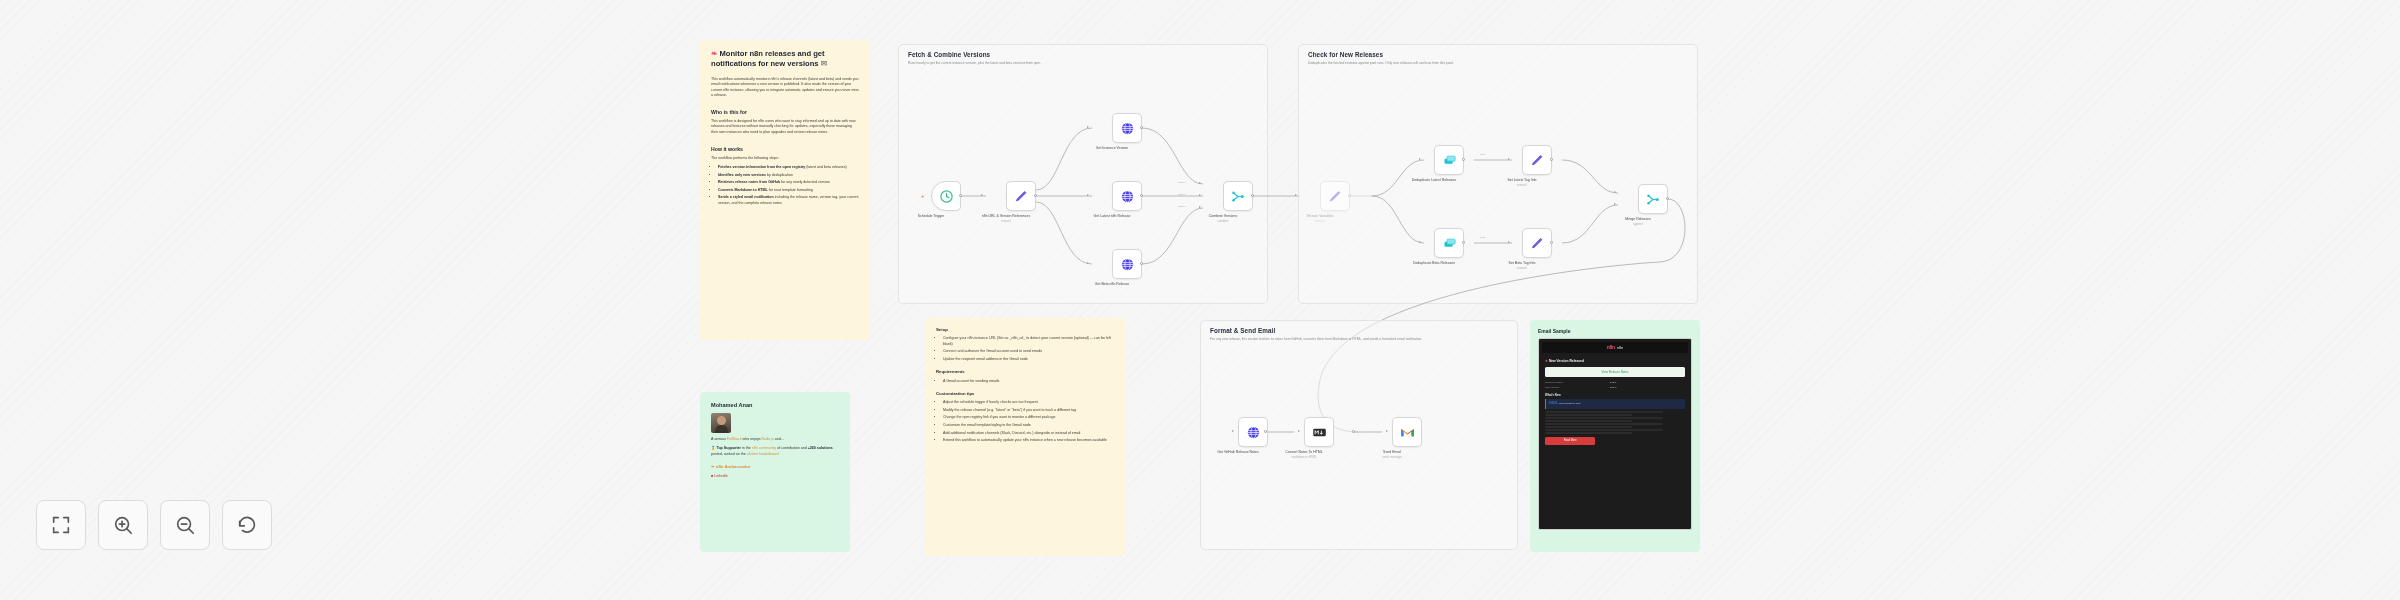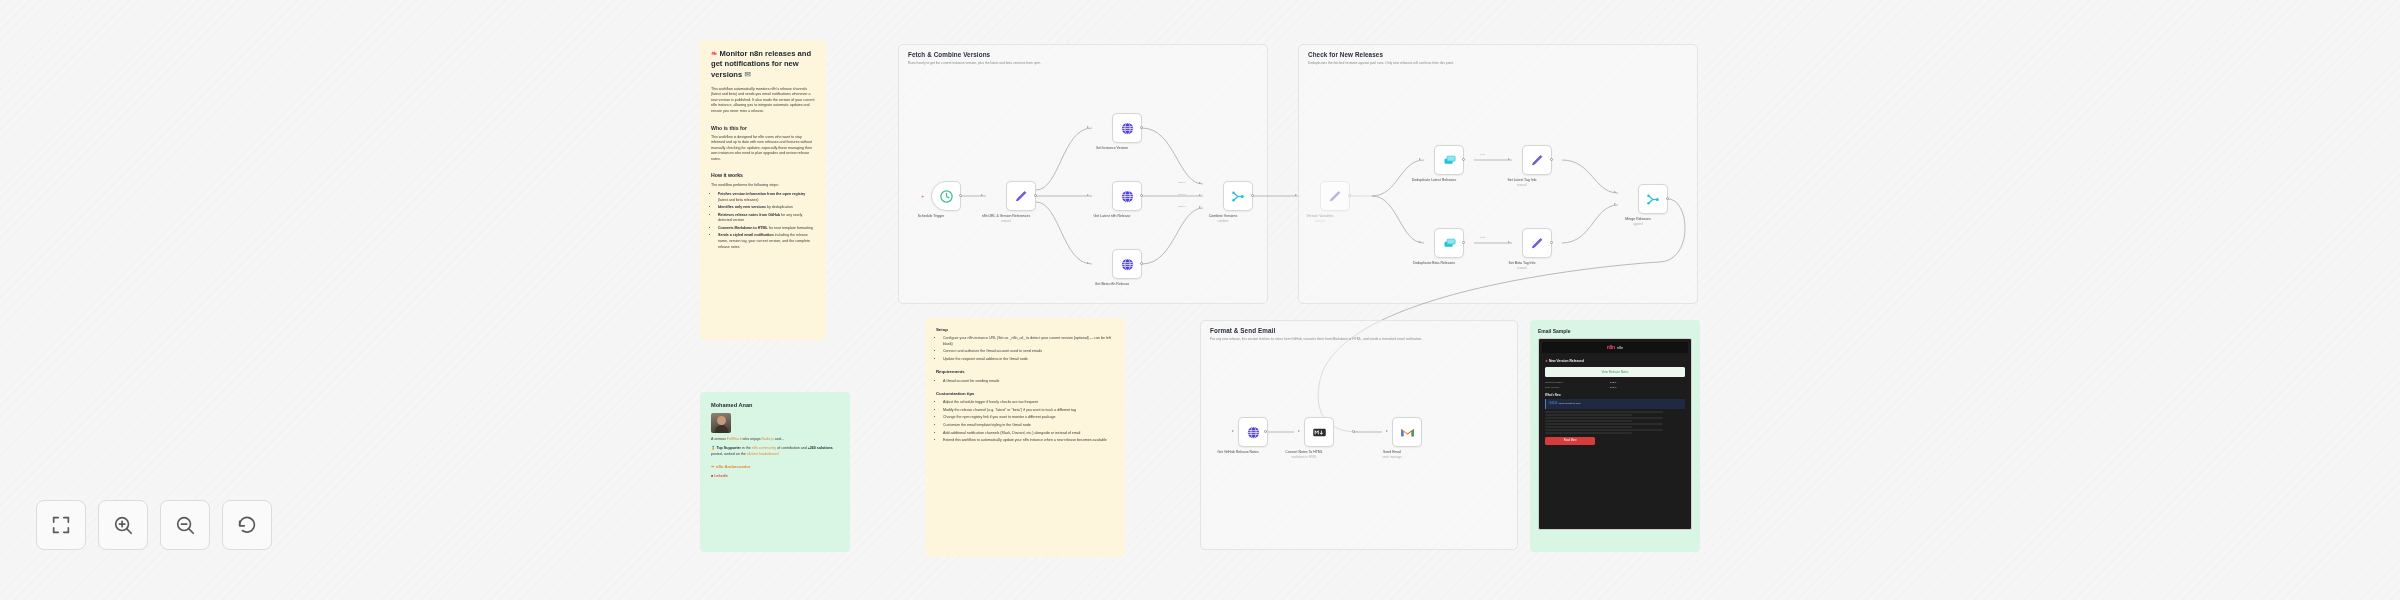--- a/index.html
+++ b/index.html
@@ -234,21 +234,21 @@
     content: ""; position: absolute;
     width: 13px; height: 8px; border-radius: 6px 6px 0 0;
     background: #3a332c; left: 3.5px; bottom: 0;
   }
 </style>
 </head>
 <body>
 
 <div id="canvas">
 
-  <div class="note yellow" style="left:700px; top:40px; width:126px; height:300px;">
+  <div class="note yellow" style="left:700px; top:40px; width:170px; height:300px;">
     <h1>
       <span style="color:#ea4b71;">❧</span>
       <span>Monitor n8n releases and get notifications for new versions</span>
       <span style="color:#8a8a8a;">✉</span>
     </h1>
     <p>This workflow automatically monitors n8n's release channels (latest and beta) and sends you email notifications whenever a new version is published. It also reads the version of your current n8n instance, allowing you to integrate automatic updates and ensure you never miss a release.</p>
 
     <h2>Who is this for</h2>
     <p>This workflow is designed for n8n users who want to stay informed and up to date with new releases and features without manually checking for updates, especially those managing their own instances who need to plan upgrades and review release notes.</p>
 

